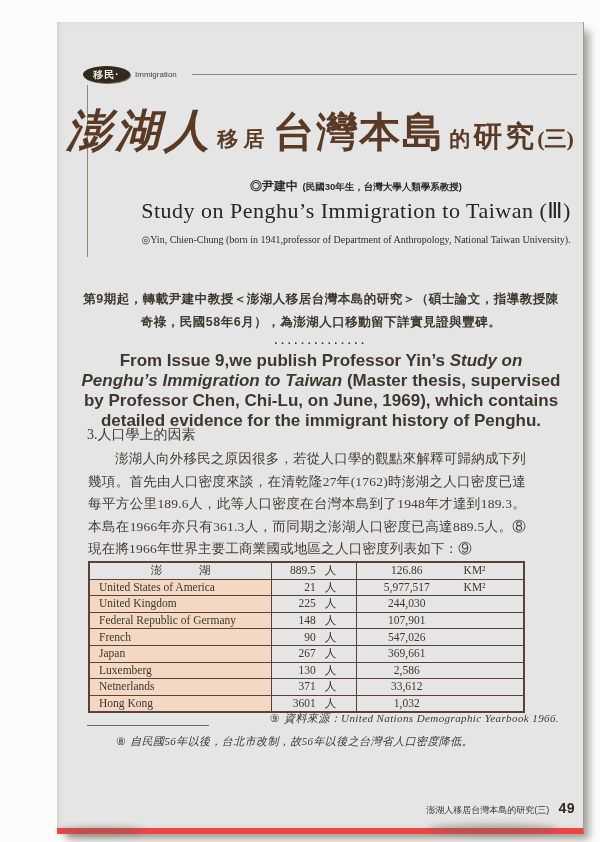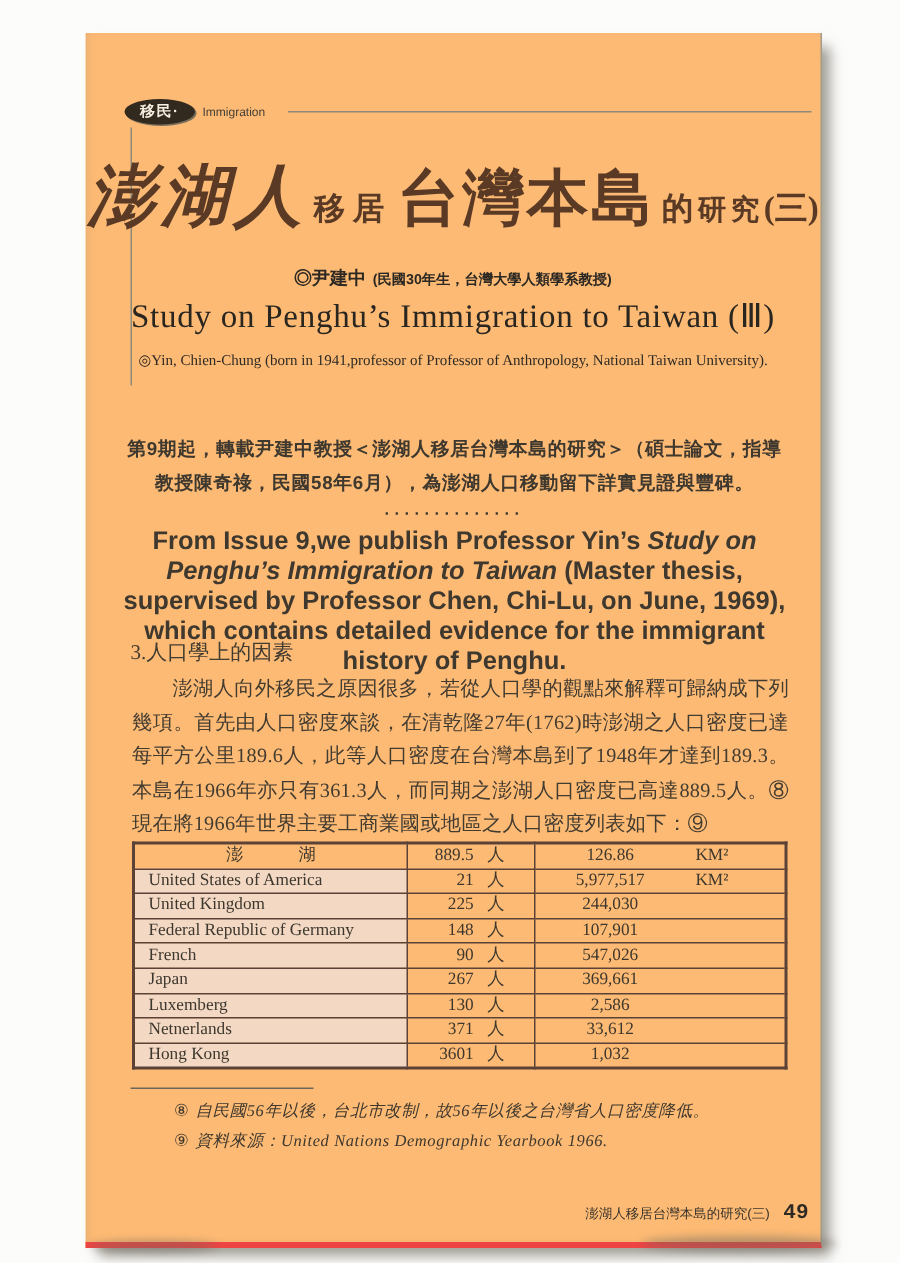--- a/index.html
+++ b/index.html
@@ -4,23 +4,24 @@
 <style>
   html,body{margin:0;padding:0;}
   body{
     width:600px;height:842px;position:relative;overflow:hidden;
     background:#fcfcfb;
     font-family:"Liberation Serif", serif;
   }
   
   .page{
     position:absolute;left:57px;top:22px;width:490px;height:806px;
-    background:#fdba74;
-    border-right:1px solid #a29d8b;border-bottom:4px solid #ef4444;
+    background:#e5e5e5;
+    border-right:1px solid #a29d8b;border-bottom:6px solid #ef4444;
     box-shadow:7px 7px 8px -2px rgba(100,95,82,.6), inset 3px 0 8px -5px rgba(140,134,118,.5);
+    padding-left:36px;
   }
   .smudge{position:absolute;background:rgba(108,103,90,.45);border-radius:50%;filter:blur(3px);}
   .smudge.l{left:60px;top:827px;width:85px;height:8px;}
   .smudge.r{right:42px;top:824px;width:130px;height:10px;}
   
   .category-row{position:absolute;top:44px;left:26px;right:6px;display:flex;align-items:center;}
   .badge{
     width:47px;height:17px;border-radius:50%;background:#32291f;color:#f5efe0;
     font:bold 10px/17px "Liberation Sans",sans-serif;text-align:center;letter-spacing:1px;
     box-shadow:1px 1px 0 #7a6f5c;
@@ -28,21 +29,21 @@
   .category-label{font:8px "Liberation Sans",sans-serif;color:#433f36;margin:0 15px 0 5px;}
   .category-rule{flex:1;height:1px;background:#8d897b;}
   .vline{position:absolute;left:30px;top:63px;width:1px;height:172px;background:#8d897b;}
   
   .title-zh{position:absolute;top:74px;left:0;width:100%;text-align:center;color:#5a3a24;
     font-weight:bold;white-space:nowrap;line-height:70px;}
   .tz-a{font-size:45px;letter-spacing:4px;font-style:italic;}
   .tz-b{font-size:21px;margin:0 4px;letter-spacing:5px;}
   .tz-c{font-size:41px;letter-spacing:2px;}
   .tz-d{font-size:21px;margin-left:4px;}
-  .tz-e{font-size:19px;letter-spacing:3px;margin-left:3px;}
+  .tz-e{font-size:29px;letter-spacing:3px;margin-left:3px;}
   .tz-f{font-size:22px;}
   .author-zh{position:absolute;top:154px;width:100%;text-align:center;color:#2c2822;
     font-family:Liberation Sans, sans-serif;}
   .author-zh .nm{font-size:12px;font-weight:bold;}
   .author-zh .nt{font-size:9.5px;font-weight:bold;}
   .title-en{position:absolute;top:176px;width:100%;text-align:center;
     font-size:22px;color:#29251f;letter-spacing:.5px;}
   .author-en{position:absolute;top:212px;width:100%;text-align:center;font-size:10px;color:#2f2b24;}
   
   .intro{position:absolute;top:266px;left:24px;right:22px;text-align:center;
@@ -67,21 +68,21 @@
   td.c-density .val{display:inline-block;width:52%;text-align:right;}
   td.c-density .unit{display:inline-block;margin-left:9px;}
   td.c-area{width:38.5%;}
   td.c-area .val{display:inline-block;width:60%;text-align:center;}
   td.c-area .unit{display:inline-block;margin-left:7px;}
   
   .fn-rule{position:absolute;top:703px;left:30px;width:122px;height:1px;background:#6b665a;}
   .footnote{position:absolute;left:30px;right:24px;font-size:11px;font-style:italic;
     color:#3e382e;line-height:16px;letter-spacing:.4px;margin-left:29px;}
   .footnote.f8{top:711px;}
-  .footnote.f9{top:731px;}
+  .footnote.f9{top:688px;text-align:right;}
   .footnote .mk{font-style:normal;margin-right:4px;}
   
   .footer{position:absolute;top:777px;right:8px;white-space:nowrap;}
   .running-title{font-size:9px;color:#39342b;font-family:"Liberation Sans",sans-serif;}
   .page-number{font-size:14px;font-weight:bold;color:#2e2a23;
     font-family:Liberation Mono, monospace;margin-left:5px;}
 </style>
 </head>
 <body>
 
@@ -100,21 +101,21 @@
 
   <div class="author-zh">
     <span class="nm">◎尹建中</span>
     <span class="nt">(民國30年生，台灣大學人類學系教授)</span>
   </div>
 
   <div class="title-en">Study on Penghu’s Immigration to Taiwan (Ⅲ)</div>
 
   <div class="author-en">
     <span>◎Yin, Chien-Chung</span>
-    <span>(born in 1941,professor of Professor of Anthropology, National Taiwan University).</span>
+    <span>(born in 1941,professor of Department of Anthropology, National Taiwan University).</span>
   </div>
 
   <div class="intro">
     <div class="intro-zh">第9期起，轉載尹建中教授＜澎湖人移居台灣本島的研究＞（碩士論文，指導教授陳奇祿，民國58年6月），為澎湖人口移動留下詳實見證與豐碑。</div>
     <div class="intro-dots">··············</div>
     <div class="intro-en"><span>From Issue 9,we publish Professor Yin’s </span><em>Study on Penghu’s Immigration to Taiwan</em><span> (Master thesis, supervised by Professor Chen, Chi-Lu, on June, 1969), which contains detailed evidence for the immigrant history of Penghu.</span></div>
   </div>
 
   <div class="section-heading">3.人口學上的因素</div>
 

